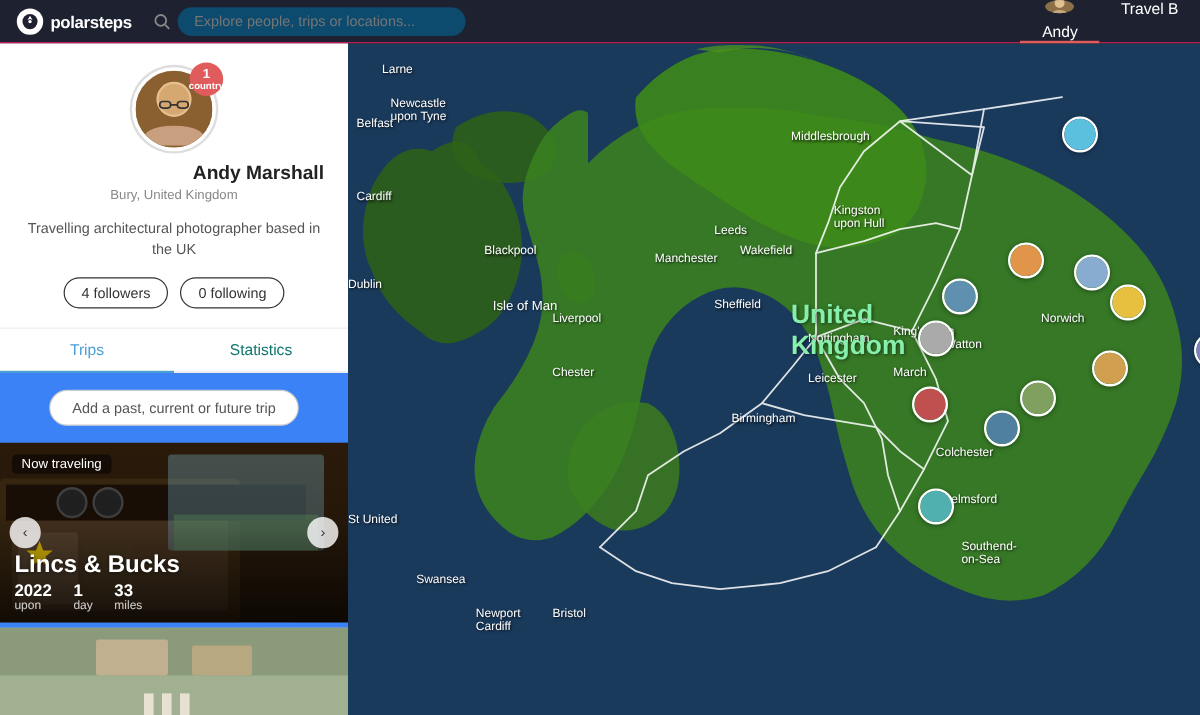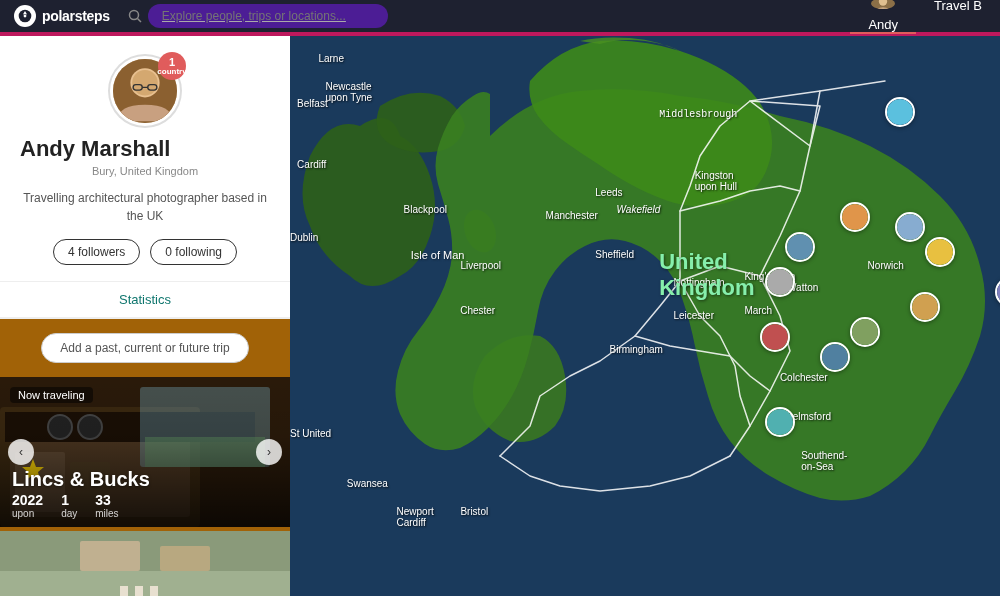--- a/index.html
+++ b/index.html
@@ -2,21 +2,21 @@
 <html><head>
   <meta charset="utf-8">
   <style>
     * { margin: 0; padding: 0; box-sizing: border-box; }
     body { width: 1000px; height: 596px; overflow: hidden; font-family: -apple-system, BlinkMacSystemFont, 'Segoe UI', sans-serif; background: #1a1a2e; }
 
     
     #header {
       position: absolute; top: 0; left: 0; right: 0; height: 36px;
       background: #1e2130; display: flex; align-items: center; z-index: 100;
-      border-bottom: 4px solid #be185d;
+      border-bottom: 1px solid #be185d;
     }
     #logo-area {
       display: flex; align-items: center; padding: 0 14px; gap: 6px;
       flex-shrink: 0;
     }
     #logo-icon {
       width: 22px; height: 22px; background: white; border-radius: 50%;
       display: flex; align-items: center; justify-content: center;
       font-size: 10px; font-weight: bold; color: #1e2130;
     }
@@ -61,21 +61,21 @@
       display: flex; align-items: center; justify-content: center;
     }
     #country-badge {
       position: absolute; top: -4px; right: -6px;
       background: #e05c5c; color: white; border-radius: 50%;
       width: 28px; height: 28px; font-size: 9px; text-align: center;
       display: flex; flex-direction: column; align-items: center; justify-content: center;
       line-height: 1.1; font-weight: bold;
     }
     #profile-name {
-      text-align: left; font-size: 22px; font-weight: 700; color: #222; margin-bottom: 3px;
+      text-align: right; font-size: 16px; font-weight: 700; color: #222; margin-bottom: 3px;
     }
     #profile-location {
       text-align: center; font-size: 11px; color: #888; margin-bottom: 10px;
     }
     #profile-bio {
       text-align: center; font-size: 12px; color: #555; line-height: 1.5; margin-bottom: 14px; margin-top: 12px;
     }
     #follow-buttons {
       display: flex; gap: 10px; justify-content: center;
     }
@@ -92,21 +92,21 @@
     .tab {
       flex: 1; text-align: center; padding: 10px 0; font-size: 13px;
       cursor: pointer; color: #0f766e; font-weight: 500;
     }
     .tab.active {
       color: #4a9fd5; border-bottom: 2px solid #4a9fd5; margin-bottom: -2px;
     }
 
     
     #trips-content {
-      flex: 1; overflow-y: auto; background: #a16207;
+      flex: 1; overflow-y: auto; background: #3b82f6;
     }
     #add-trip-btn {
       display: block; margin: 14px auto; border: 1.5px solid #ccc;
       border-radius: 20px; padding: 7px 18px; font-size: 12px;
       color: #555; background: white; cursor: pointer;
     }
 
     
     #trip-card {
       margin: 0 0 4px; position: relative; overflow: hidden; cursor: pointer;
@@ -218,21 +218,21 @@
       </svg>
     </div>
     <span id="logo-text">polarsteps</span>
   </div>
 
   <div style="display:flex;align-items:center;gap:6px;margin-left:4px;">
     <svg width="14" height="14" viewBox="0 0 14 14">
       <circle cx="6" cy="6" r="4.5" stroke="#888" stroke-width="1.5" fill="none"></circle>
       <line x1="9.5" y1="9.5" x2="13" y2="13" stroke="#888" stroke-width="1.5"></line>
     </svg>
-    <input id="search-bar" type="text" style="background: #4c1d95; border: none; border-radius: 16px; padding: 5px 14px; color: rgb(170, 170, 170); font-size: 12px; width: 240px; outline: none; text-decoration: underline;" placeholder="Explore people, trips or locations...">
+    <input id="search-bar" type="text" style="background: #0c4a6e; border: none; border-radius: 16px; padding: 5px 14px; color: rgb(170, 170, 170); font-size: 12px; width: 240px; outline: none;" placeholder="Explore people, trips or locations...">
   </div>
 
   <div id="header-right">
     <div class="header-tab active">
       <div class="header-avatar">
         <svg viewBox="0 0 24 24" fill="#c8a882">
           <circle cx="12" cy="9" r="5" fill="#e0c090"></circle>
           <path d="M4 22 Q4 16 12 16 Q20 16 20 22" fill="#c8a882"></path>
         </svg>
       </div>
@@ -267,20 +267,23 @@
     <div id="profile-name">Andy Marshall</div>
     <div id="profile-location">Bury, United Kingdom</div>
     <div id="profile-bio">Travelling architectural photographer based in the UK</div>
     <div id="follow-buttons">
       <button class="follow-btn">4 followers</button>
       <button class="follow-btn">0 following</button>
     </div>
   </div>
 
   <div id="tabs">
+    <div class="tab active">
+      <span>Trips</span>
+    </div>
     <div class="tab">
       <span>Statistics</span>
     </div>
   </div>
 
   <div id="trips-content">
     <div style="text-align:center;">
       <button id="add-trip-btn">Add a past, current or future trip</button>
     </div>
 
@@ -387,23 +390,23 @@
   <div class="city-label" style="left:5%;top:8%;">Newcastle<br>upon Tyne</div>
   <div class="city-label" style="left:4%;top:3%;">Larne</div>
   <div class="city-label" style="left:1%;top:11%;">Belfast</div>
   <div class="city-label" style="left:1%;top:22%;">Cardiff</div>
   <div class="city-label" style="left:0%;top:35%;">Dublin</div>
   <div class="city-label" style="left:16%;top:30%;">Blackpool</div>
   <div class="city-label" style="left:24%;top:40%;">Liverpool</div>
   <div class="city-label" style="left:22%;top:48%;margin-left:14px;">Chester</div>
   <div class="city-label" style="left:36%;top:31%;">Manchester</div>
   <div class="city-label" style="left:43%;top:27%;">Leeds</div>
-  <div class="city-label" style="left:46%;top:30%;font-style:italic;">Wakefield</div>
+  <div class="city-label" style="left:46%;top:30%;">Wakefield</div>
   <div class="city-label" style="left:43%;top:38%;">Sheffield</div>
-  <div class="city-label" style="left:52%;top:13%;font-family:Liberation Mono, monospace;">Middlesbrough</div>
+  <div class="city-label" style="left:52%;top:13%;">Middlesbrough</div>
   <div class="city-label" style="left:57%;top:24%;">Kingston<br>upon Hull</div>
   <div class="city-label" style="left:45%;top:55%;">Birmingham</div>
   <div class="city-label" style="left:54%;top:49%;">Leicester</div>
   <div class="city-label" style="left:54%;top:43%;">Nottingham</div>
   <div class="city-label" style="left:64%;top:42%;">King's Lynn</div>
   <div class="city-label" style="left:64%;top:48%;">March</div>
   <div class="city-label" style="left:70%;top:44%;">Watton</div>
   <div class="city-label" style="left:76%;top:40%;padding-left:38px;">Norwich</div>
   <div class="city-label" style="left:69%;top:60%;">Colchester</div>
   <div class="city-label" style="left:69%;top:67%;">Chelmsford</div>

